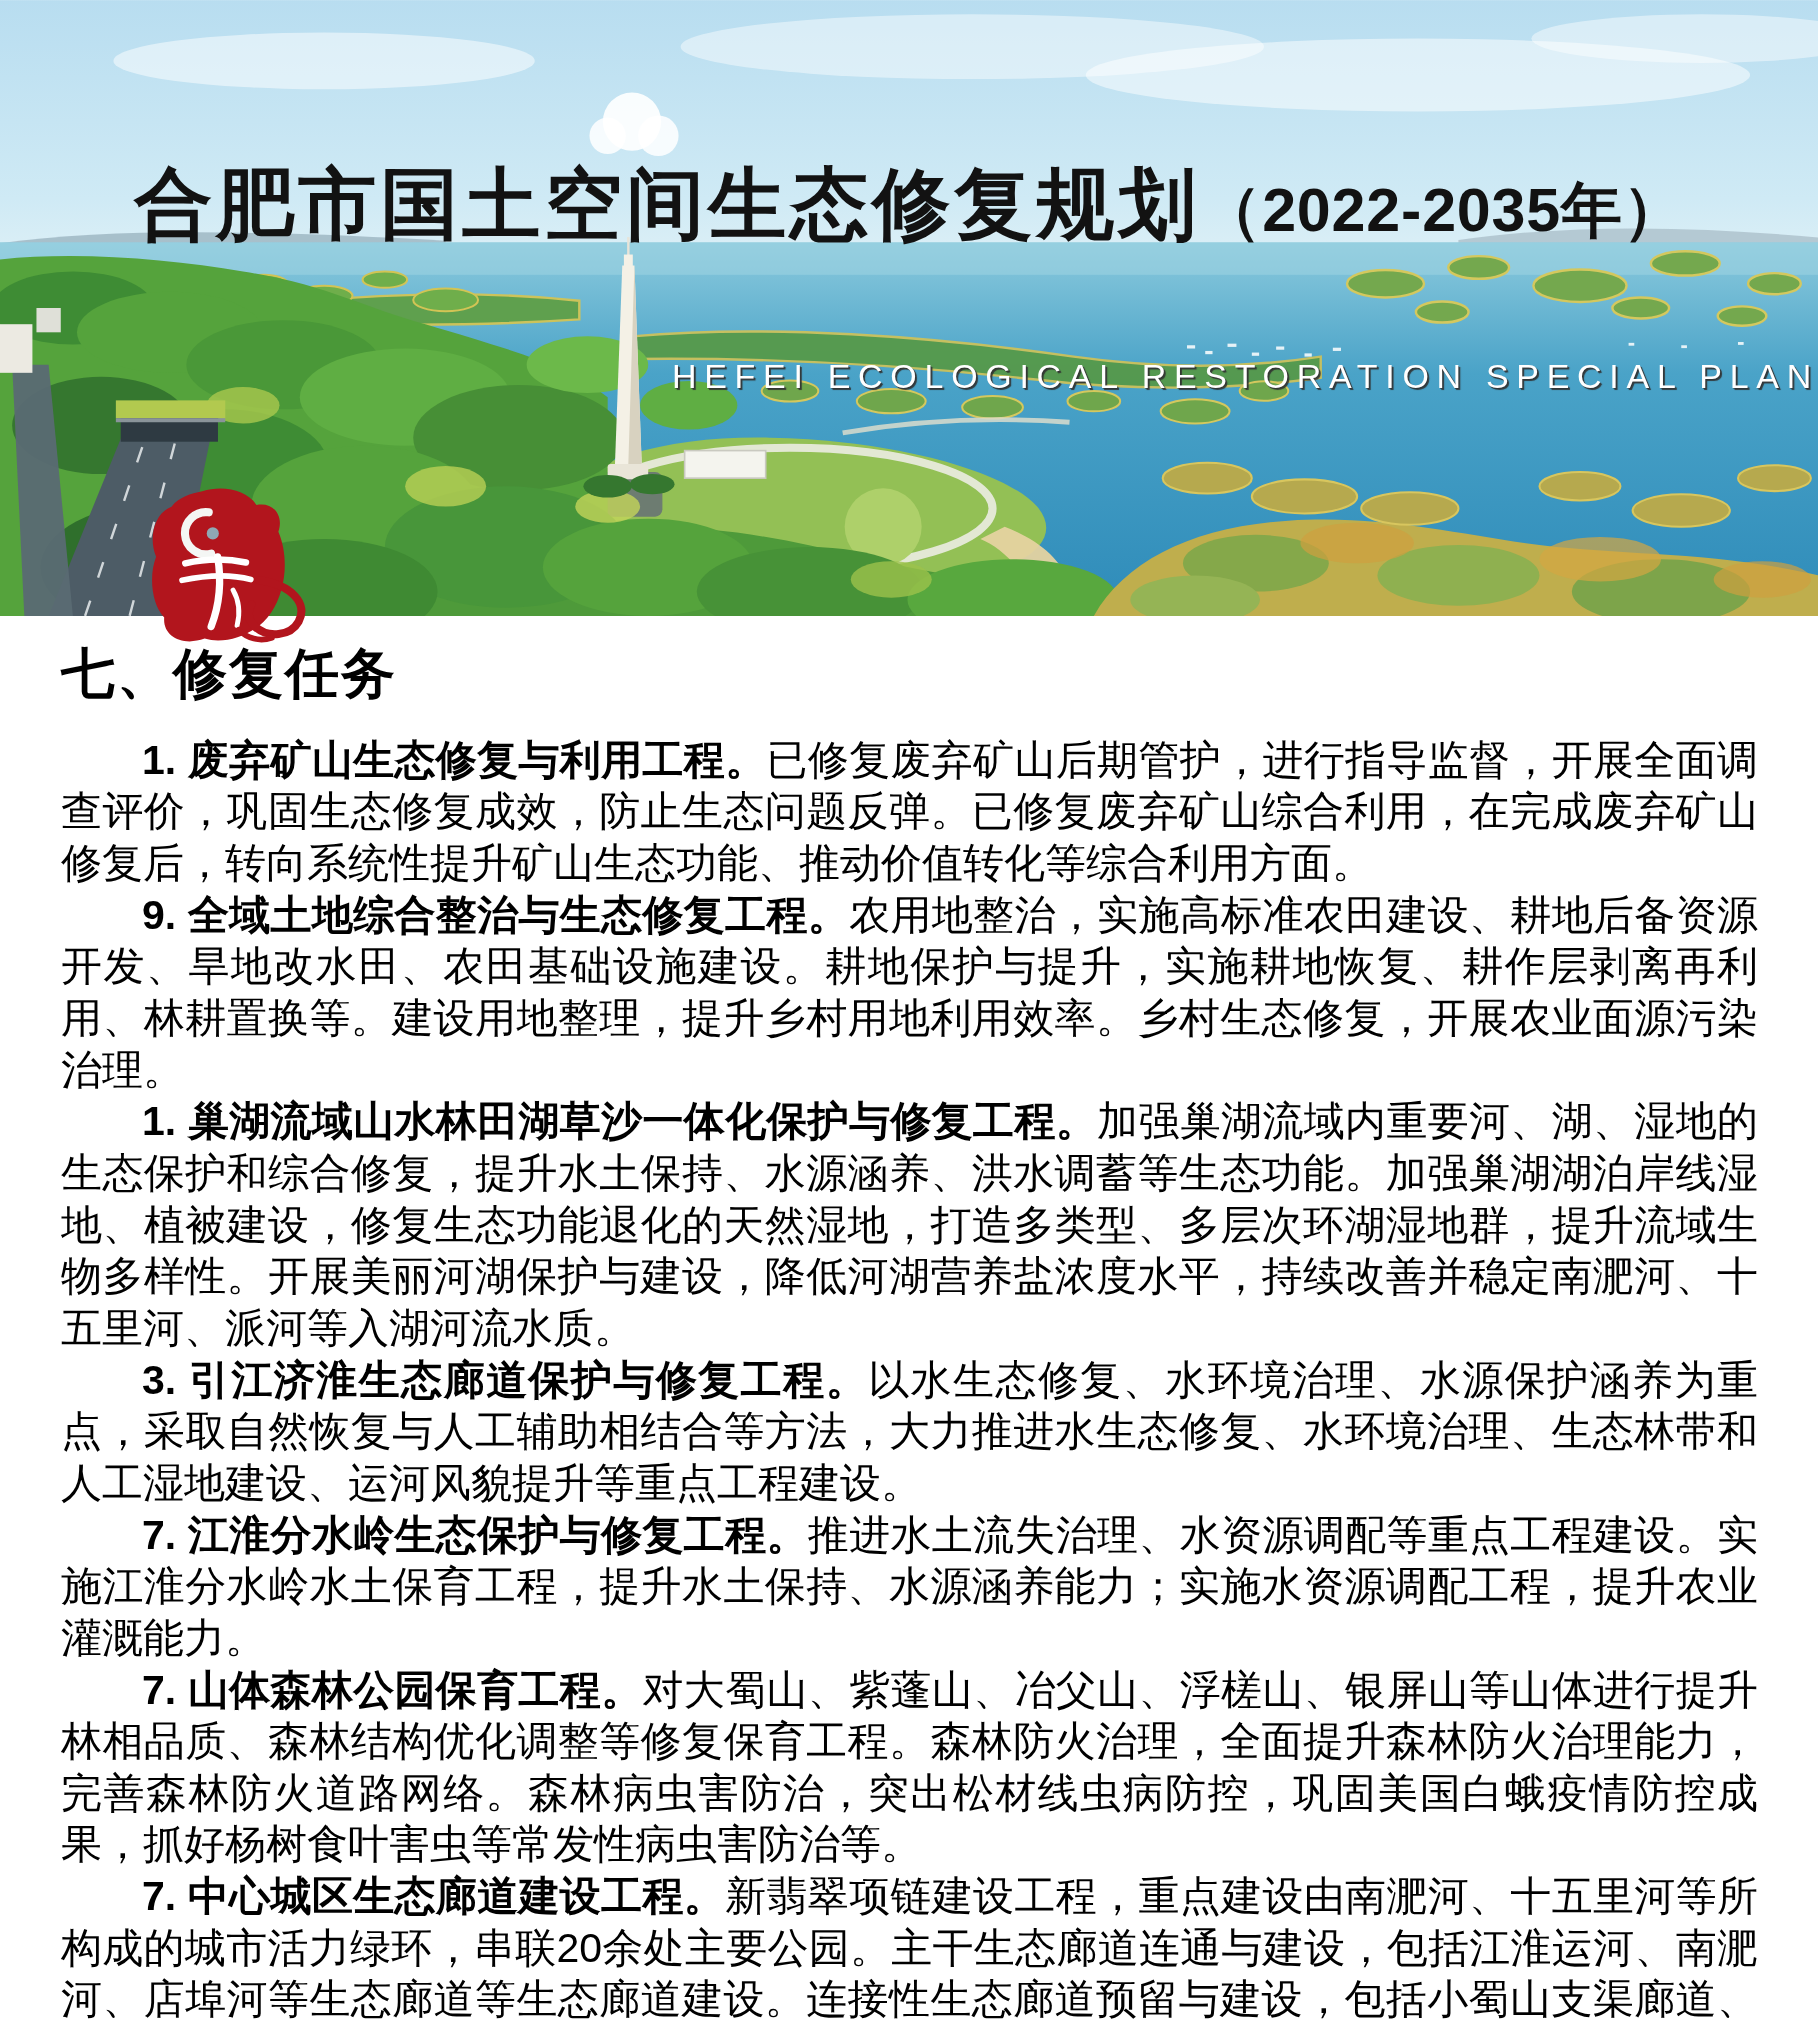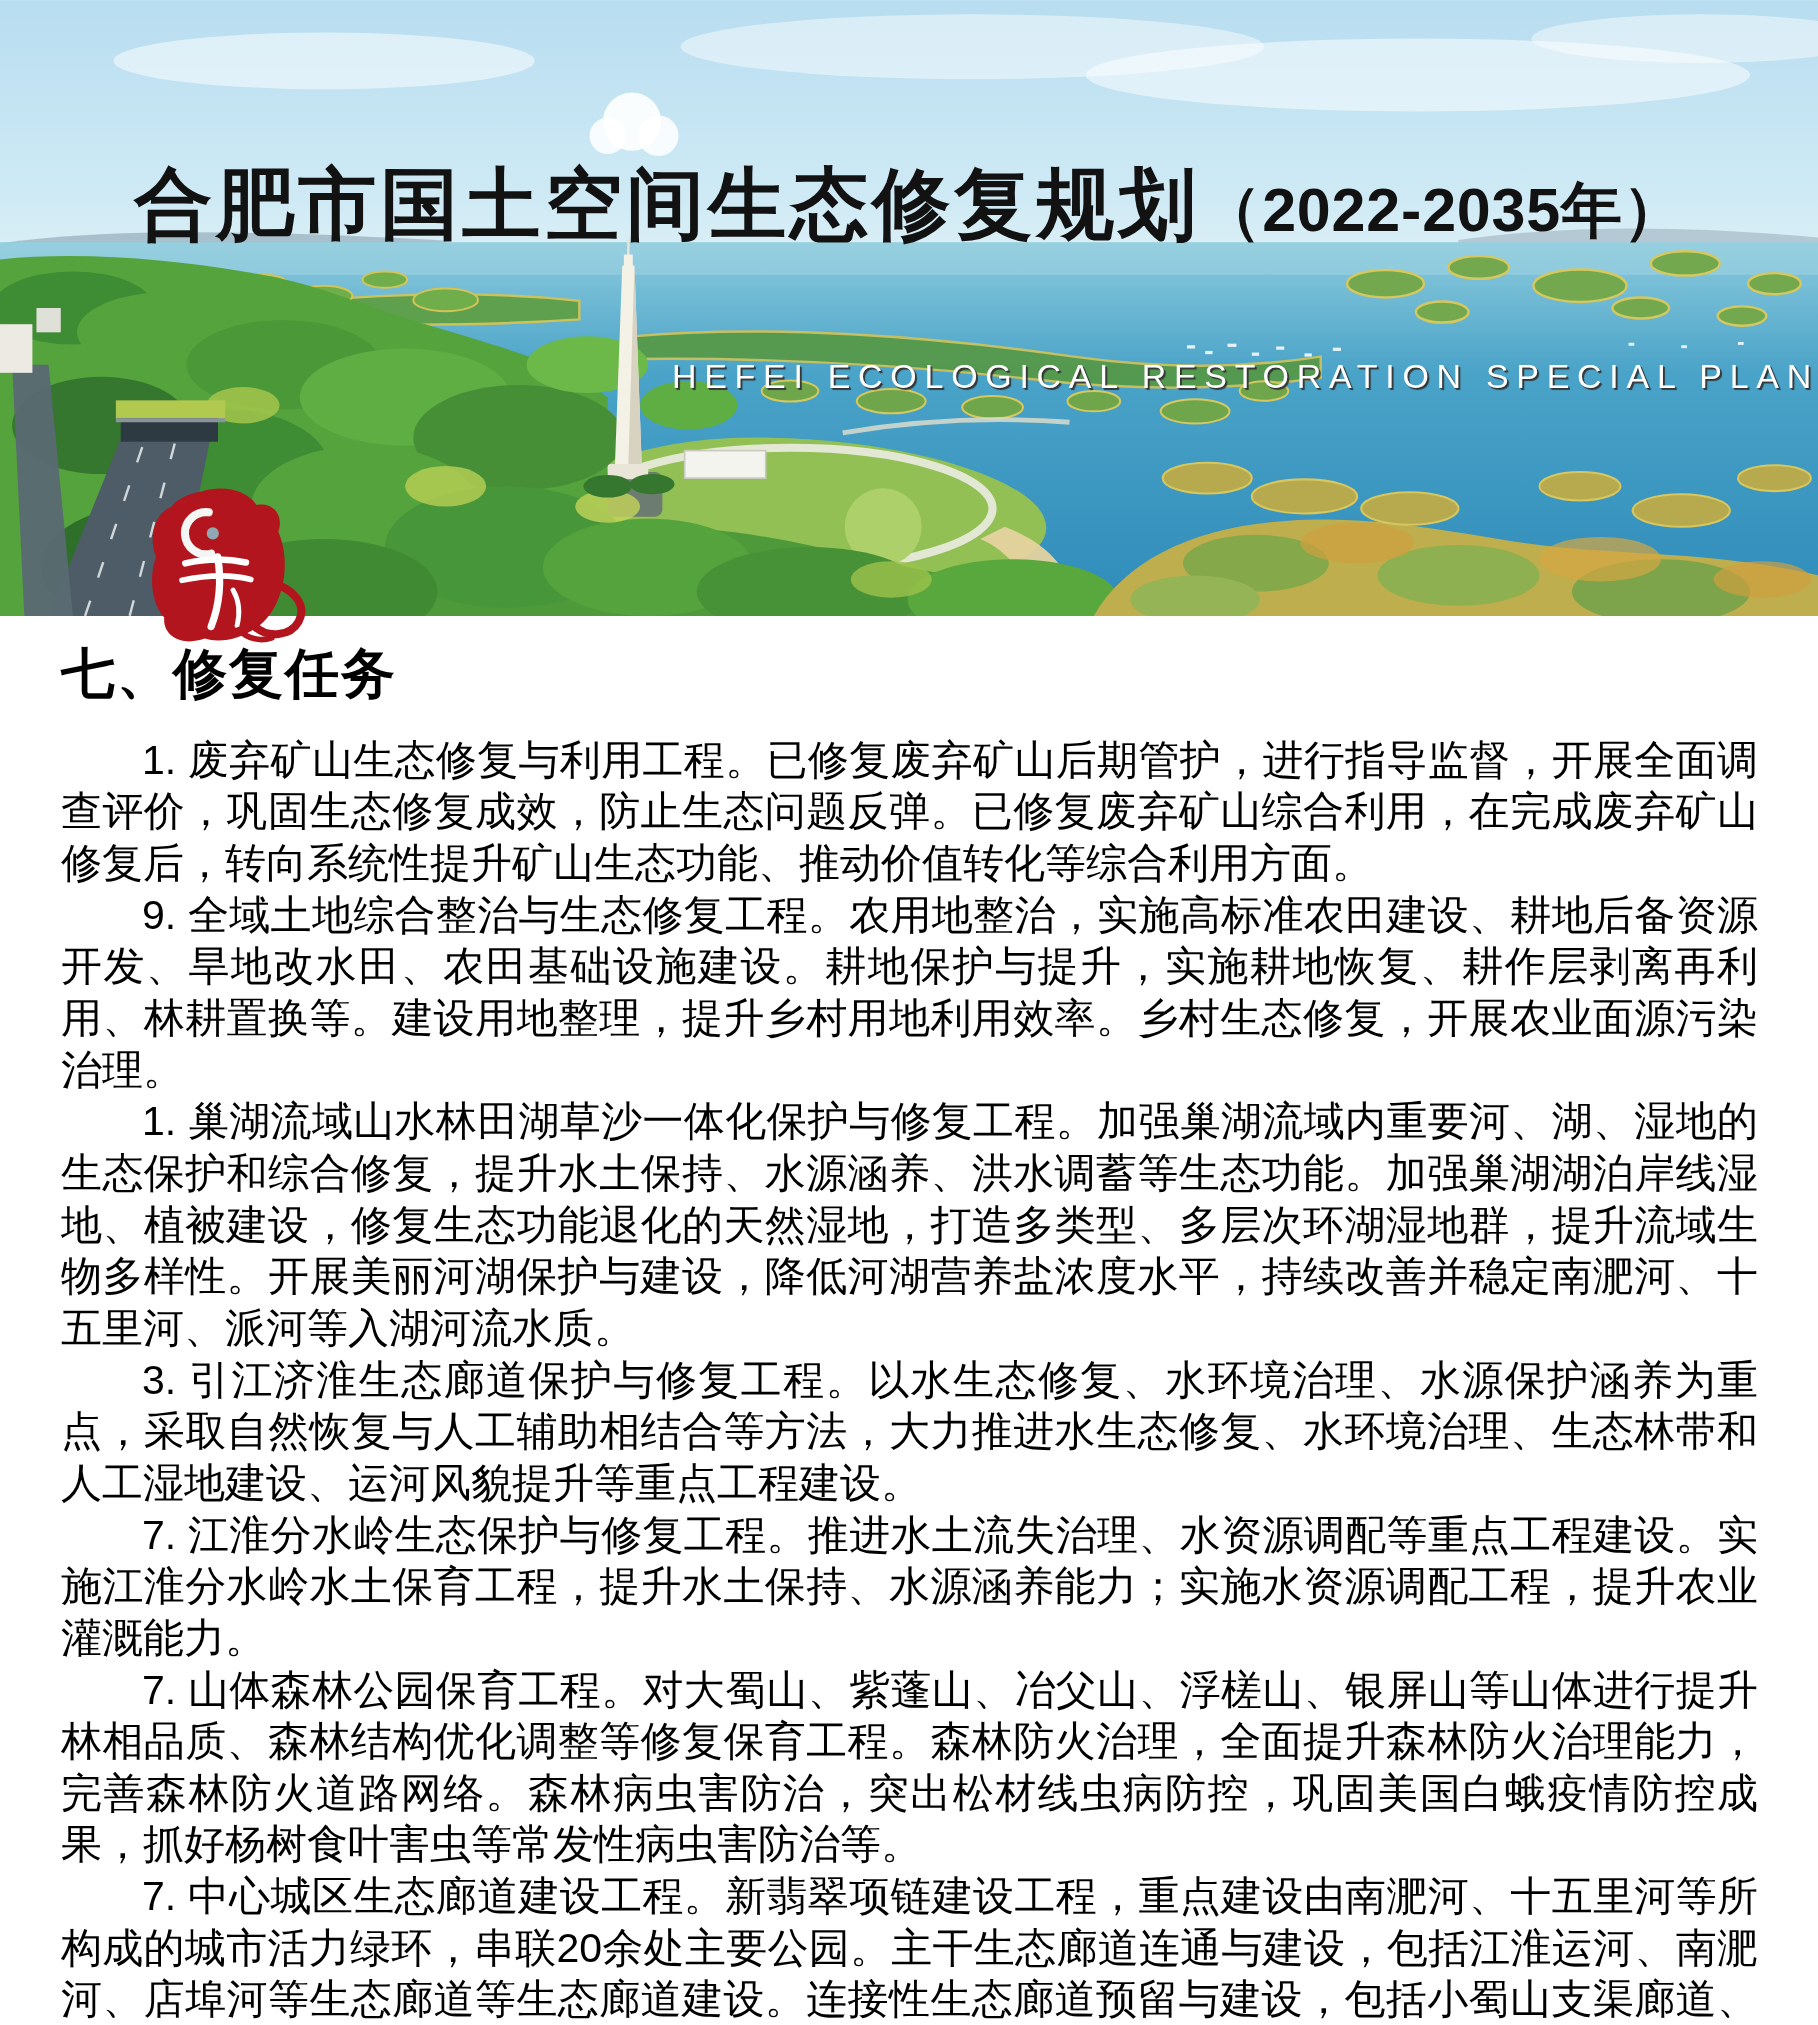--- a/index.html
+++ b/index.html
@@ -25,21 +25,21 @@
   .seal{position:absolute;left:117px;top:484px;width:211px;height:170px;}
   
   .content{position:absolute;left:61px;top:645px;width:1697px;z-index:2;}
   .section-heading{
     margin:0 0 33px 0;font-size:54px;font-weight:900;letter-spacing:2px;color:#000;line-height:1.05;
   }
   .task{
     margin:0;font-size:41px;line-height:1.26;text-align:justify;text-indent:81px;
     color:#000;font-weight:400;
   }
-  .task .lead{font-weight:400;}
+  .task .lead{font-weight:700;}
 </style>
 </head>
 <body>
 
 <div class="page">
 
   <div class="hero">
     <svg width="1819" height="616" viewBox="0 0 4490 1520">
       <defs>
         <linearGradient id="skyG" x1="0" y1="0" x2="0" y2="1">

